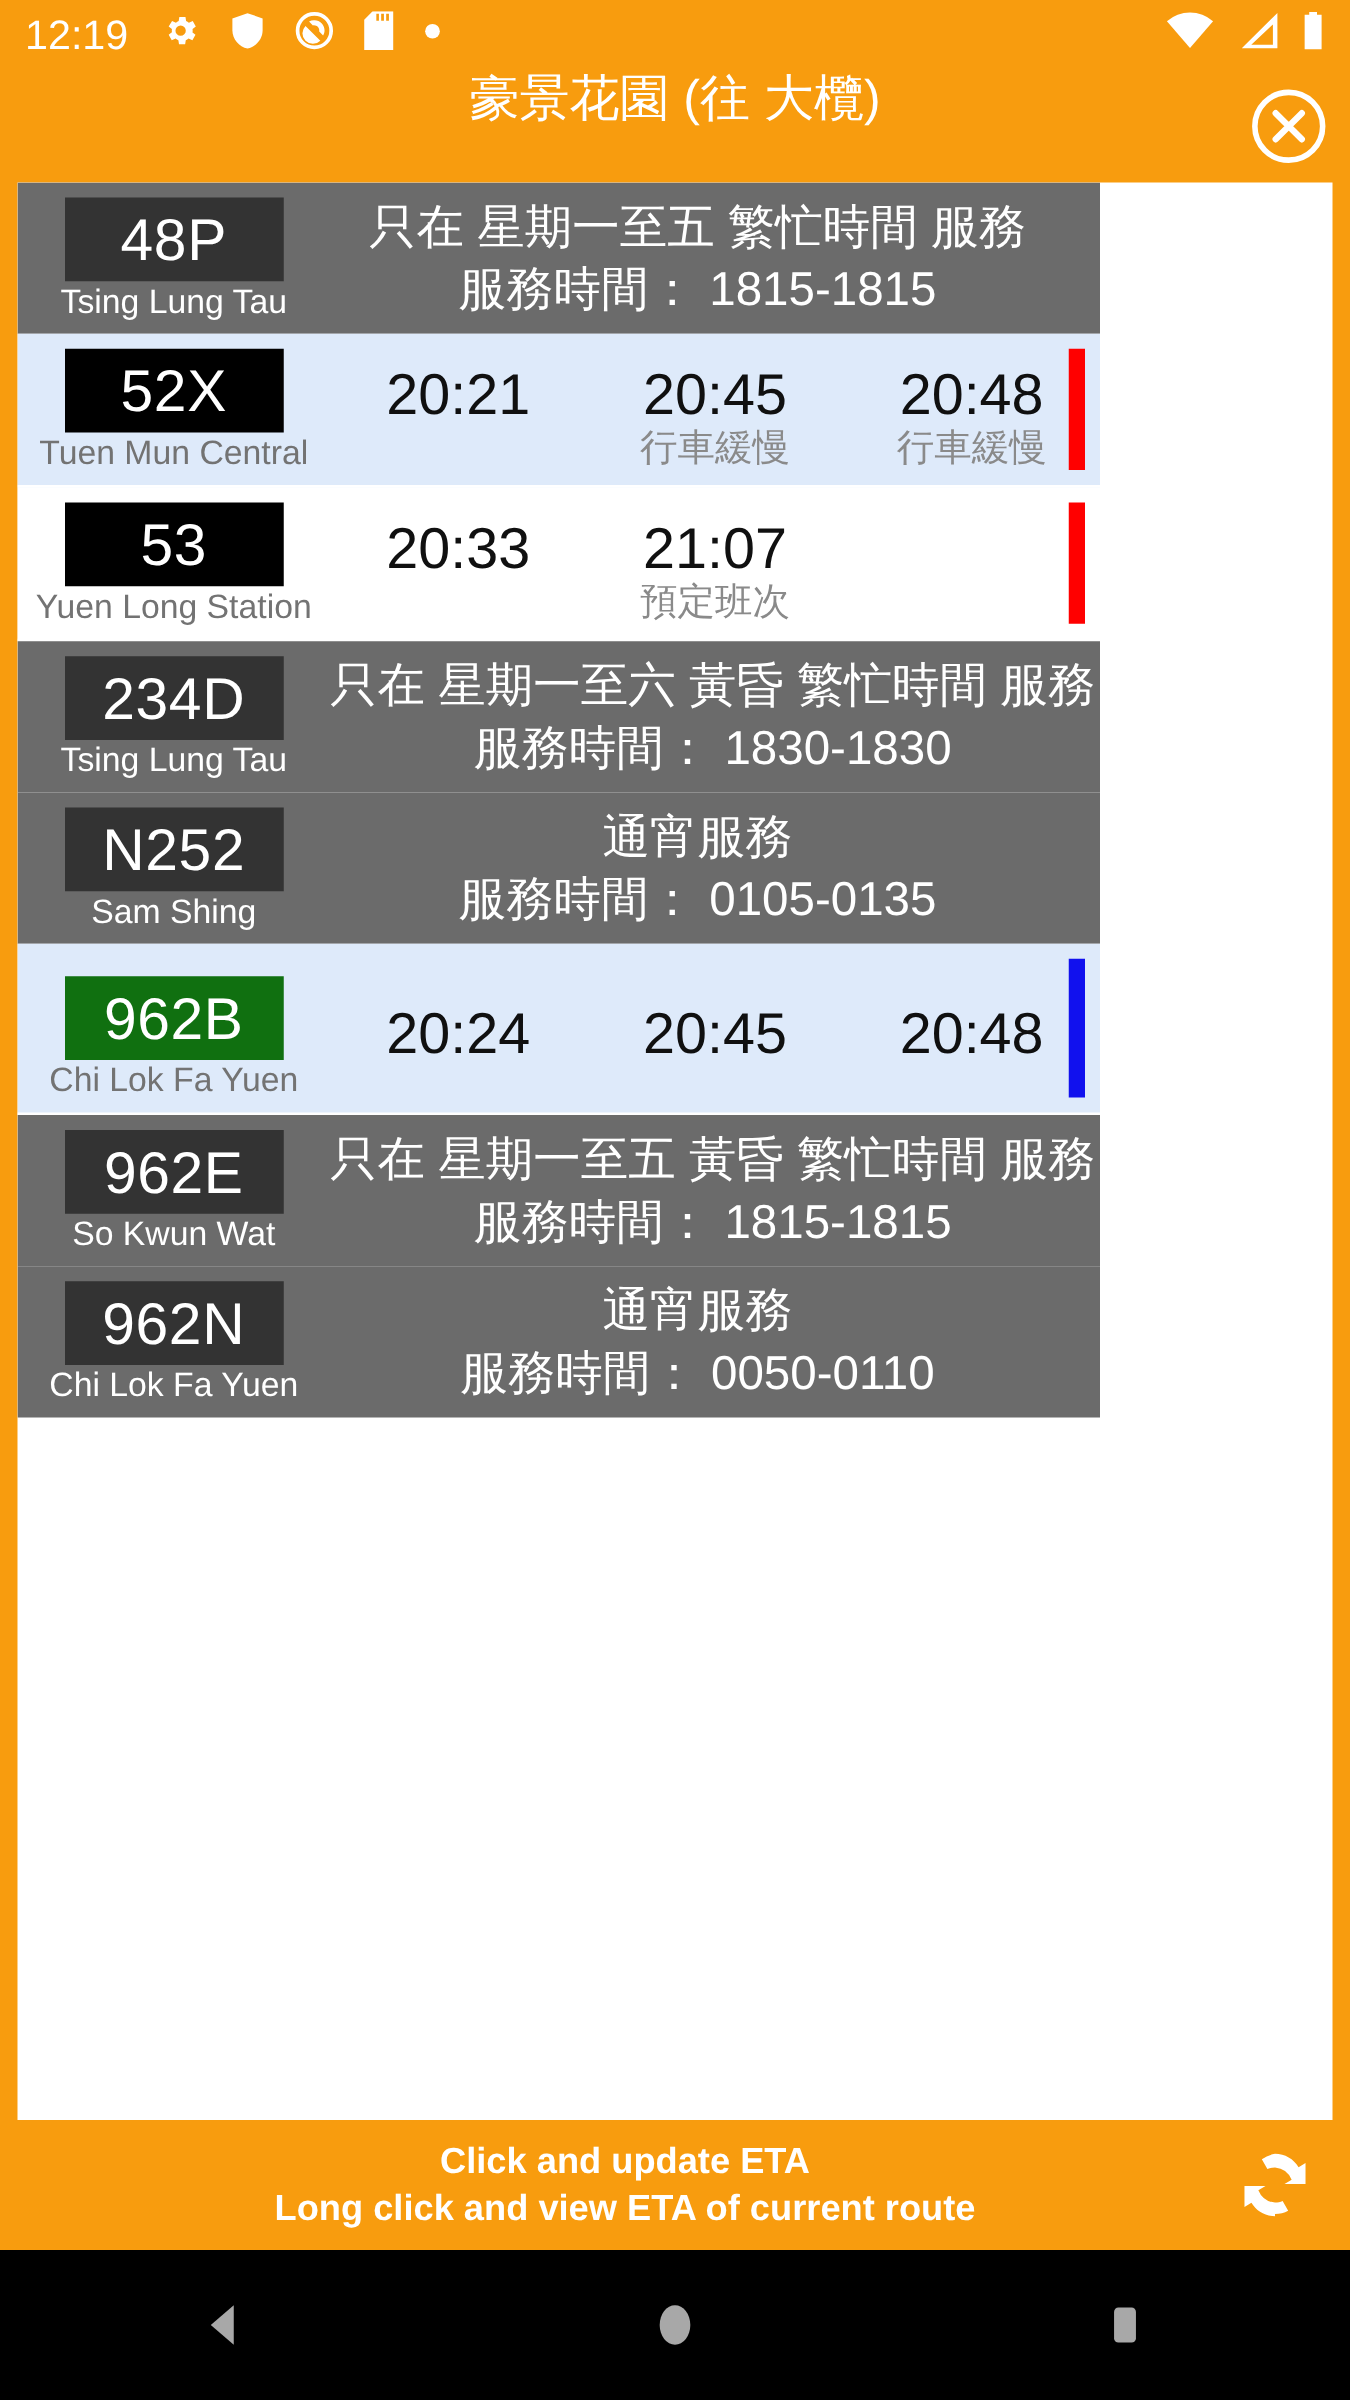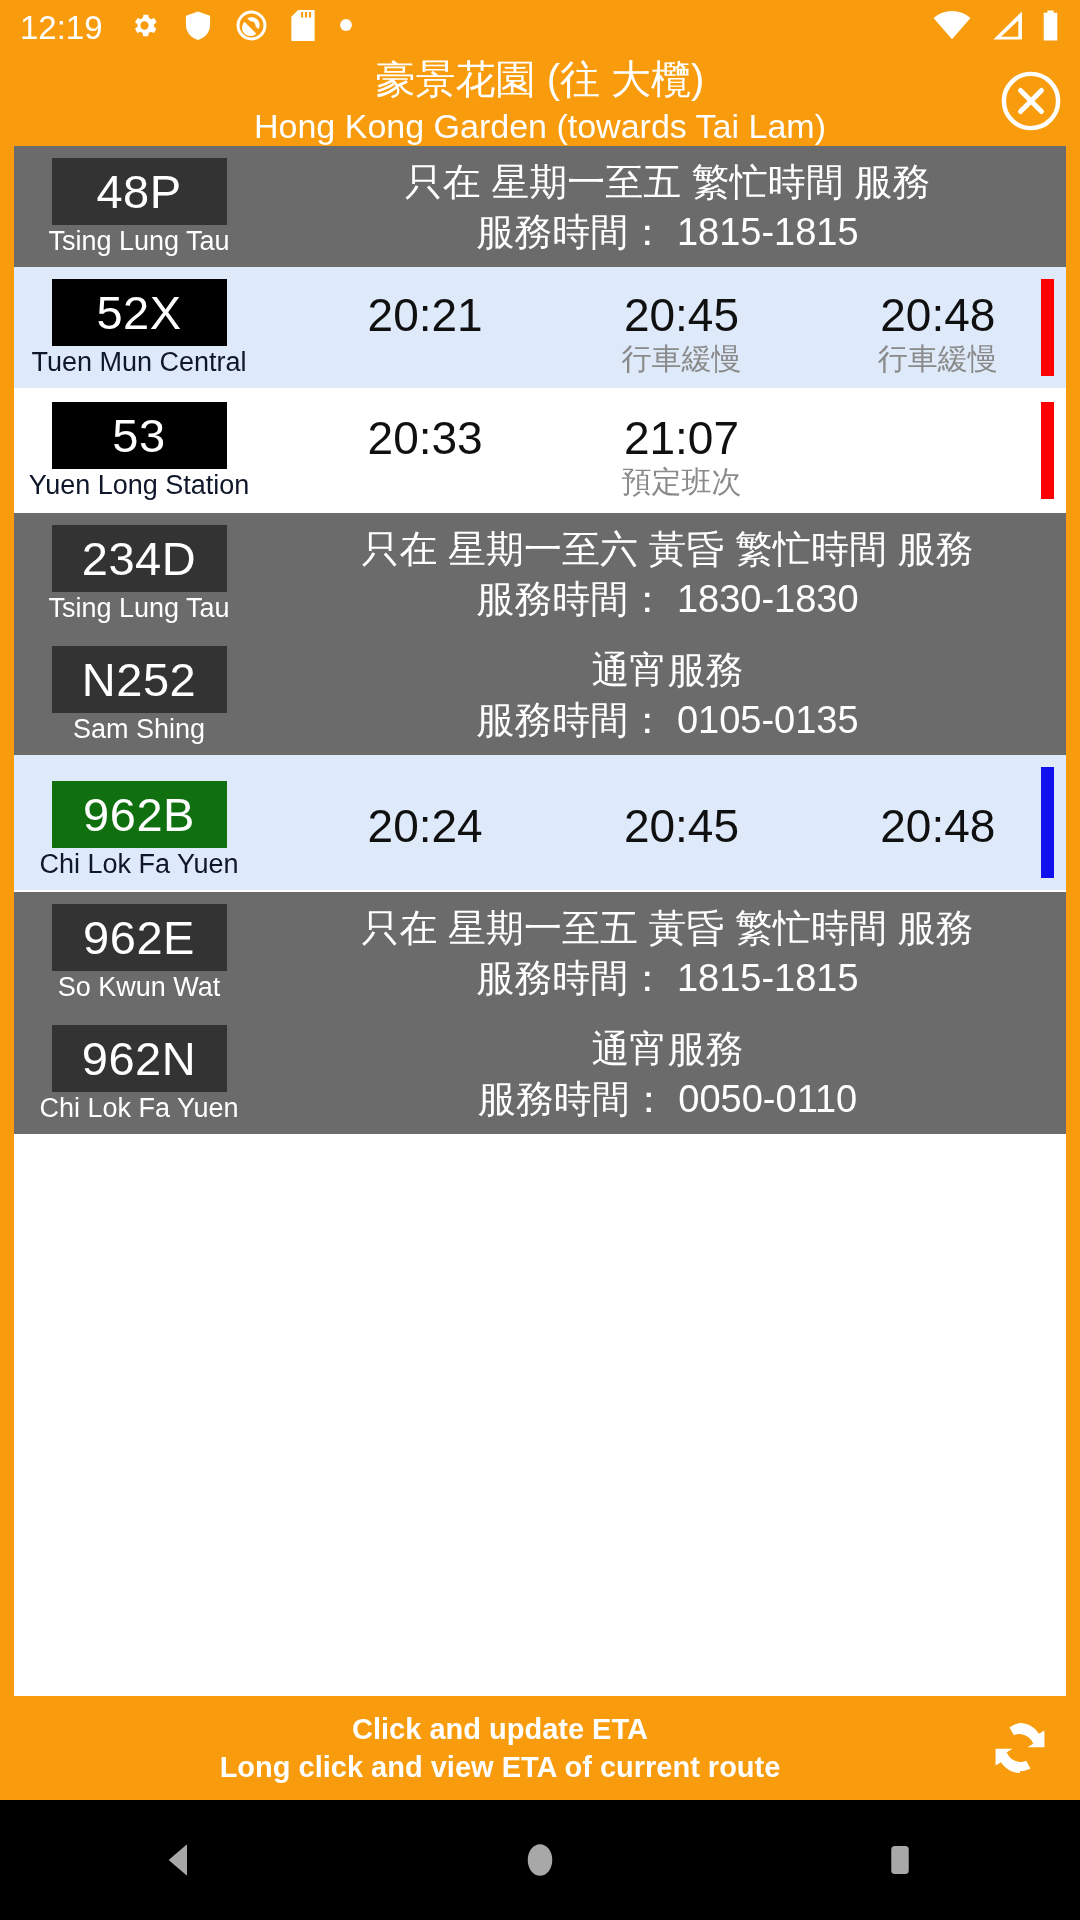--- a/index.html
+++ b/index.html
@@ -42,23 +42,22 @@
     position: absolute; right: 18px; top: 16px; width: 62px; height: 62px;
     cursor: pointer;
   }
 
   
   .list-wrap {
     position: absolute; left: 14px; top: 146px; width: 1052px; height: 1550px;
     background: #fff; overflow: hidden;
   }
   .row {
-    position: relative; width: 1052px; display: flex; align-items: stretch;
+    position: relative; width: 866px; display: flex; align-items: stretch;
     border-bottom: 2px solid #ffffff;
-    gap: 33px;
   }
   .row.inactive { background: #6B6B6B; border-bottom: none; }
   .row.eta-alt  { background: #DEEAFA; }
   .row.eta-white{ background: #FFFFFF; }
 
   .row-left {
     width: 250px; flex: none; display: flex; flex-direction: column;
     align-items: center; justify-content: center; padding: 12px 0 10px 0;
   }
   .badge {
@@ -66,21 +65,21 @@
     justify-content: center; color: #fff; font-size: 47px; font-weight: 400;
     line-height: 1; letter-spacing: 0.5px;
   }
   .badge.dark   { background: #000000; }
   .badge.muted  { background: #333333; }
   .badge.green  { background: #107010; margin-top: 14px; }
   .dest {
     margin-top: 0; font-size: 27px; line-height: 32px; white-space: nowrap; text-align: right;
   }
   .dest.on-gray  { color: #ffffff; }
-  .dest.on-light { color: #0f172a; }
+  .dest.on-light { color: #737373; }
 
   .row-right { flex: 1; display: flex; align-items: center; position: relative; }
 
   
   .info-block {
     flex: 1; text-align: center; color: #fff; padding-right: 28px;
   }
   .info-line1 { font-size: 38px; line-height: 50px; white-space: nowrap; }
   .info-line2 { font-size: 38px; line-height: 50px; white-space: nowrap; }
 
@@ -166,21 +165,20 @@
         <svg width="19" height="31" viewBox="0 0 14 22">
             <path fill="#fff" d="M4.7 0h4.6v1.6H12V22H2V1.6h2.7V0Z"></path>
           </svg>
       </span>
     </span>
   </div>
 
   <div class="header">
     <div class="header-titles">
       <div class="title-zh">豪景花園 (往 大欖)</div>
-      <div class="title-en">Hong Kong Garden (towards Tai Lam)</div>
     </div>
     <div class="close-btn">
       <svg width="62" height="62" viewBox="0 0 32 32">
         <circle cx="16" cy="16" r="14" fill="none" stroke="#fff" stroke-width="2.3"></circle>
         <path d="M10.6 10.6 21.4 21.4 M21.4 10.6 10.6 21.4" stroke="#fff" stroke-width="2.6" stroke-linecap="round"></path>
       </svg>
     </div>
   </div>
 
   <div class="list-wrap">

